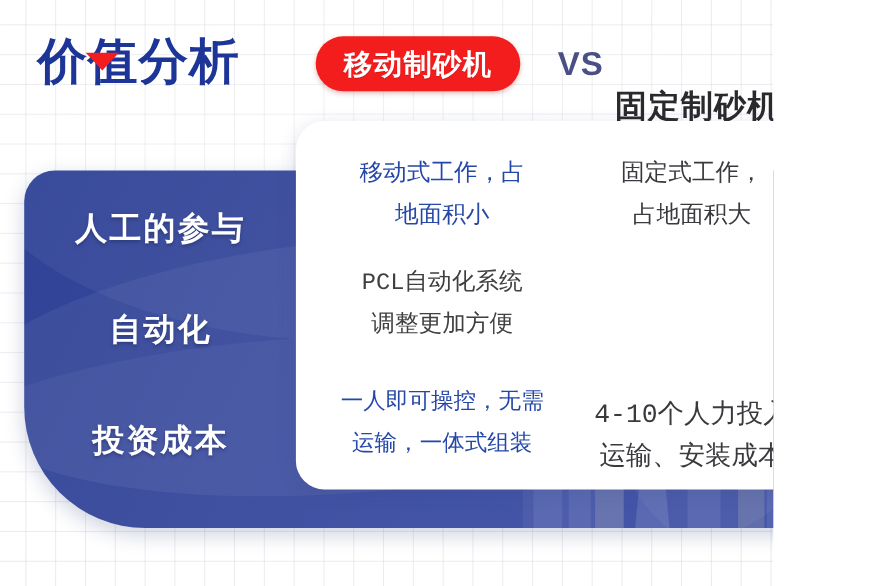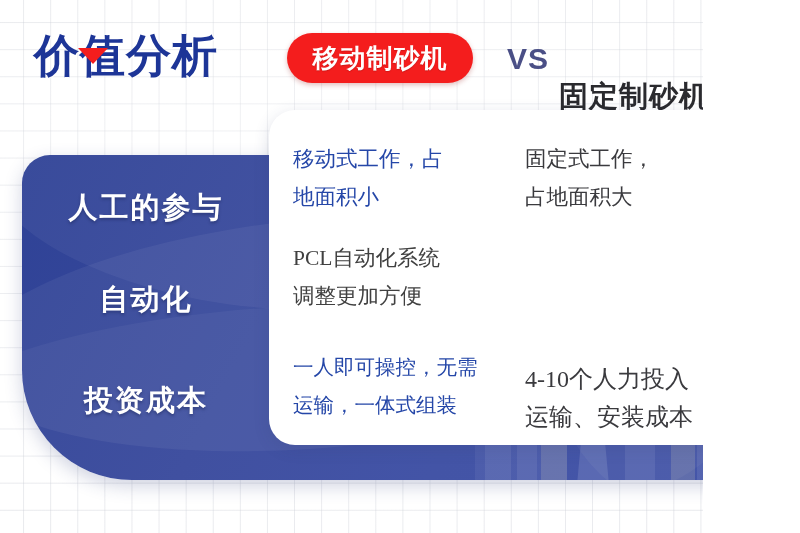--- a/index.html
+++ b/index.html
@@ -137,22 +137,23 @@
     border-radius:26px;
     box-shadow:0 4px 16px rgba(50,60,110,0.16);
     overflow:hidden;
   }
   .card-inner{
     position:absolute;inset:0;
   }
   .cell{
     position:absolute;
     font-size:21.5px;line-height:38px;
-    font-family:Liberation Serif, serif;
+    font-family:Liberation Mono, monospace;
     white-space:pre-line;
+    text-align:center;
   }
   .col-left{left:24px;width:218px;}
   .col-right{left:256px;width:208px;}
   .c-blue{color:#2547a8;}
   .c-red{color:#404040;}
   .c-dark{color:#3a3a3e;}
   #cell-l0{top:30px;}
   #cell-l1{top:129px;}
   #cell-l2{top:238px;}
   #cell-r0{top:30px;}

